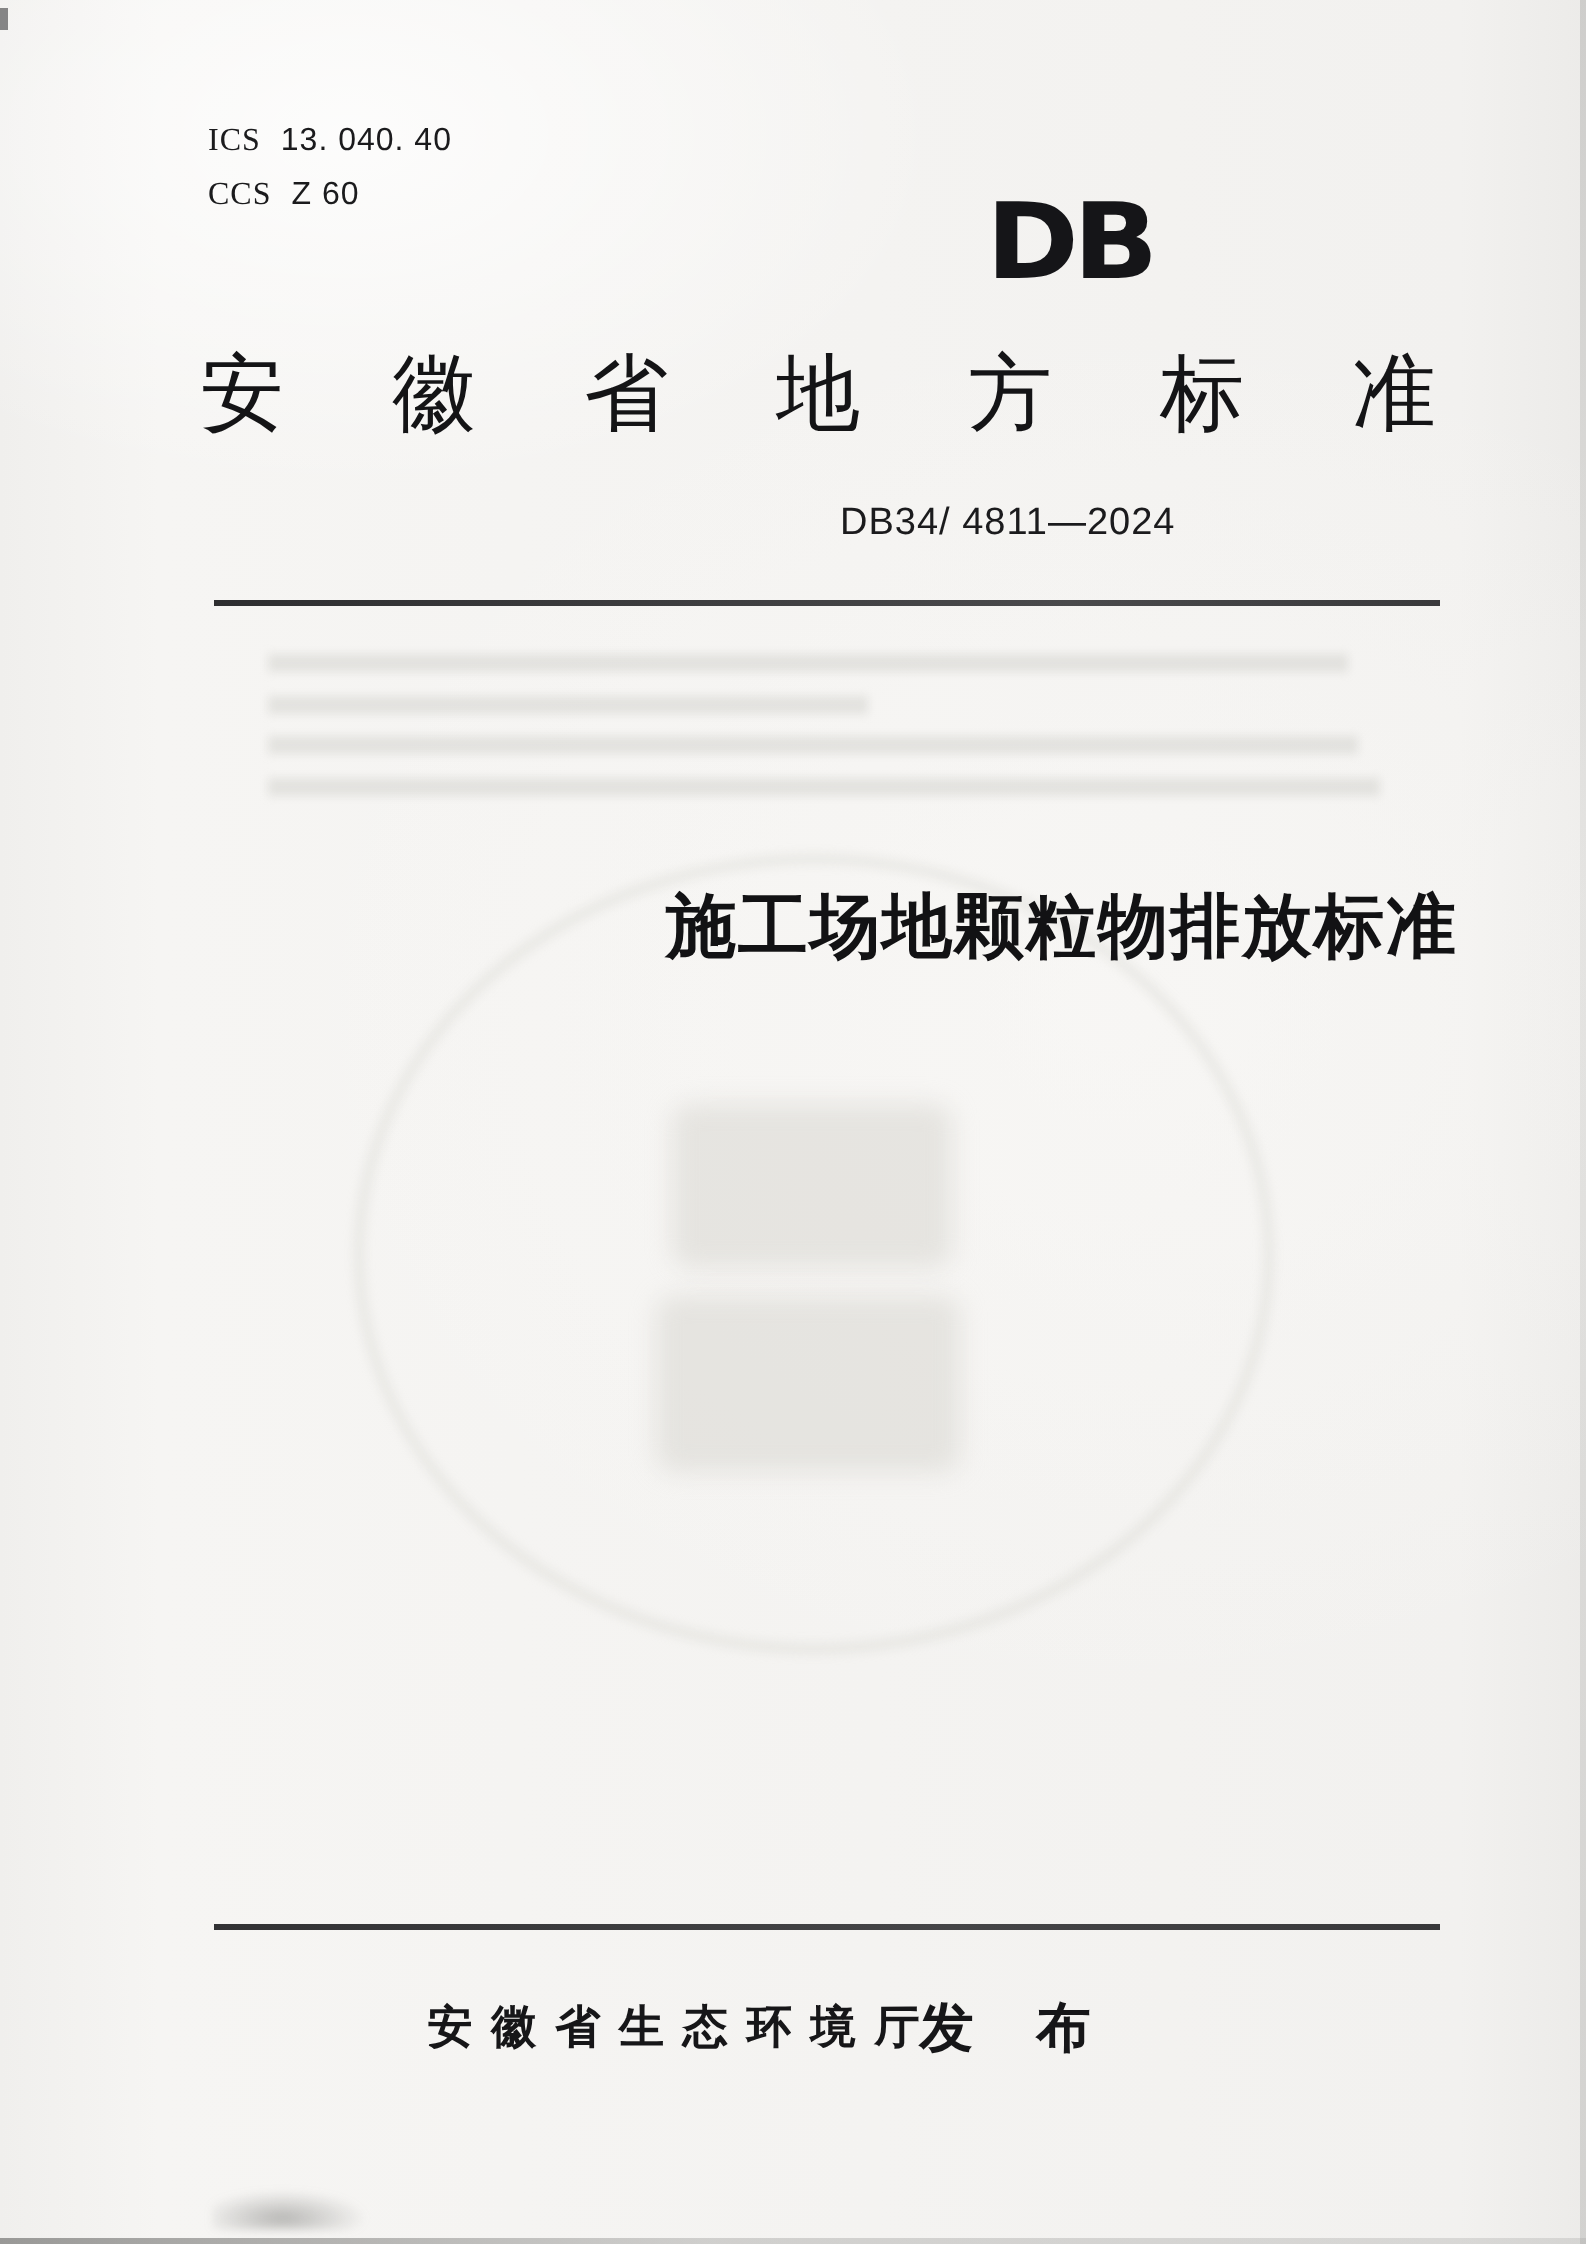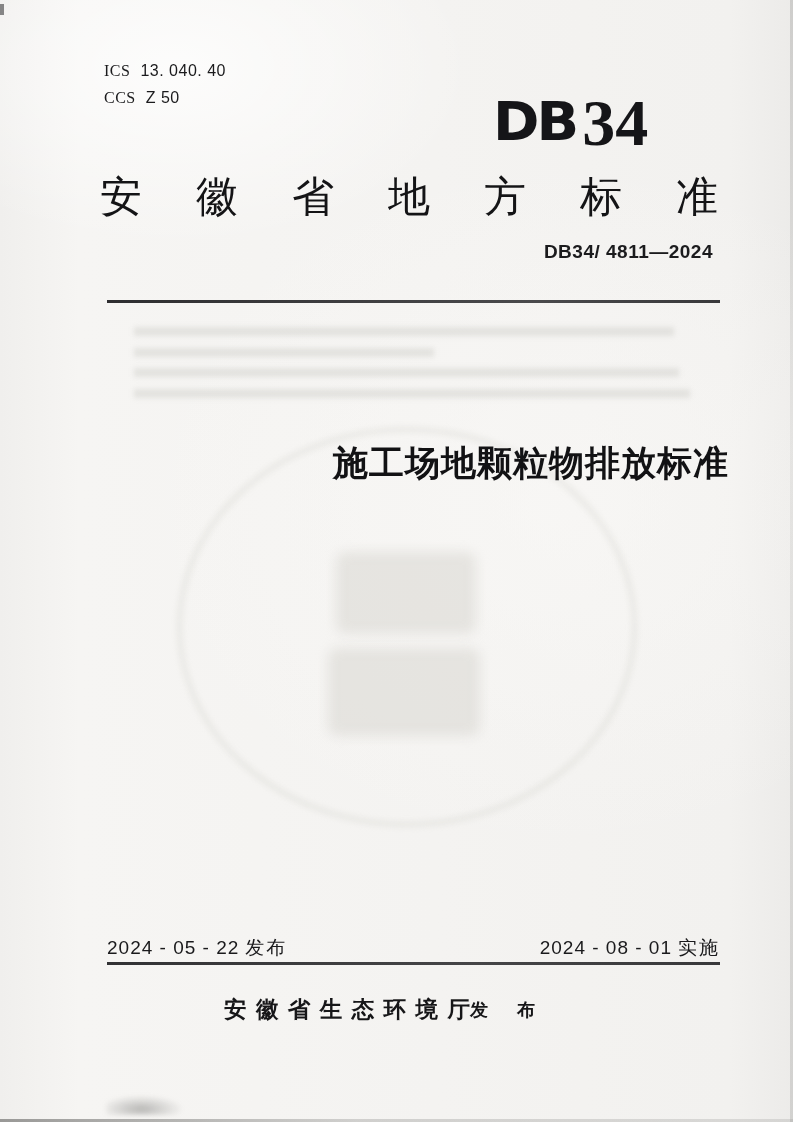--- a/index.html
+++ b/index.html
@@ -60,41 +60,42 @@
 
   
   .ics-block {
     position: absolute; left: 104px; top: 57px; font-size: 16px; line-height: 27px;
     letter-spacing: .5px;
   }
   .ics-block .lbl { font-family: "Liberation Serif", serif; margin-right: 10px; }
   .ics-block .val { font-family: "Liberation Sans", sans-serif; }
 
   .logo {
-    position: absolute; left: 493px; top: 96px; display: flex; align-items: flex-start;
+    position: absolute; left: 493px; top: 96px; display: flex; align-items: flex-end;
     color: #151518;
+    gap: 46px;
   }
   .logo-db {
     font-family: "DejaVu Sans", sans-serif; font-weight: 900; font-size: 56px;
     line-height: 1; letter-spacing: -3px; transform: scaleY(.94); transform-origin: top left;
   }
   .logo-region {
     font-family: "Liberation Serif", serif; font-weight: 700; font-size: 66px;
     line-height: .82; margin-left: 6px;
   }
 
   .standard-type {
     position: absolute; left: 100px; top: 174px; width: 618px;
     display: flex; justify-content: space-between;
     font-size: 42px; font-weight: 500; line-height: 1.1; color: #141416;
   }
 
   .standard-number {
-    position: absolute; left: 420px; top: 241px; width: 293px;
-    text-align: right; font-size: 19px; font-weight: 700; letter-spacing: .5px;
+    position: absolute; left: 420px; top: 251px; width: 293px;
+    font-size: 19px; font-weight: 400; letter-spacing: .5px;
   }
 
   .rule-top {
     position: absolute; left: 107px; top: 300px; width: 613px; height: 2.5px;
     background: linear-gradient(90deg, #2e2e30, #4a4a4c 70%, #39393b);
   }
 
   .title-cn {
     position: absolute; left: 107px; top: 440px; width: 613px;
     text-align: right; font-size: 35px; font-weight: 700; letter-spacing: 1px;
@@ -120,21 +121,21 @@
 
   .issuer-group {
     position: absolute; left: 107px; top: 996px; width: 613px;
     display: flex; justify-content: center; align-items: center;
     transform: translateX(-28px);
   }
   .issuer-lines { width: 246px; font-size: 22.5px; font-weight: 600; line-height: 28px; color: #161618; }
   .issuer-line1 { display: flex; justify-content: space-between; }
   .issuer-line2 { letter-spacing: 1.8px; white-space: nowrap; }
   .issue-label {
-    font-size: 18px; font-weight: 600; letter-spacing: 12px;
+    font-size: 27px; font-weight: 600; letter-spacing: 12px;
     color: #161618; white-space: nowrap;
   }
 </style>
 </head>
 <body>
 
 <div class="page">
 
   <div class="corner-mark-top"></div>
   <div class="edge-right"></div>
@@ -146,53 +147,44 @@
   <div class="bleed-row r4"></div>
   <div class="bleed-stamp"></div>
   <div class="bleed-blob b1"></div>
   <div class="bleed-blob b2"></div>
 
   <div class="ics-block">
     <div>
       <span class="lbl">ICS</span><span class="val">13. 040. 40</span>
     </div>
     <div>
-      <span class="lbl">CCS</span><span class="val">Z 50</span>
+      <span class="lbl">CCS</span><span class="val">Z 60</span>
     </div>
   </div>
 
   <div class="logo">
     <span class="logo-db">DB</span>
-    <span class="logo-region">34</span>
   </div>
 
   <div class="standard-type">
     <span>安</span>
     <span>徽</span>
     <span>省</span>
     <span>地</span>
     <span>方</span>
     <span>标</span>
     <span>准</span>
   </div>
 
   <div class="standard-number">DB34/ 4811—2024</div>
 
   <div class="rule-top"></div>
 
   <div class="title-cn">施工场地颗粒物排放标准</div>
 
-  <div class="date-row">
-    <div>
-      <span>2024 - 05 - 22</span><span class="cn">发布</span>
-    </div>
-    <div>
-      <span>2024 - 08 - 01</span><span class="cn">实施</span>
-    </div>
-  </div>
 
   <div class="rule-bottom"></div>
 
   <div class="issuer-group">
     <div class="issuer-lines">
       <div class="issuer-line1">
         <span>安</span>
         <span>徽</span>
         <span>省</span>
         <span>生</span>

